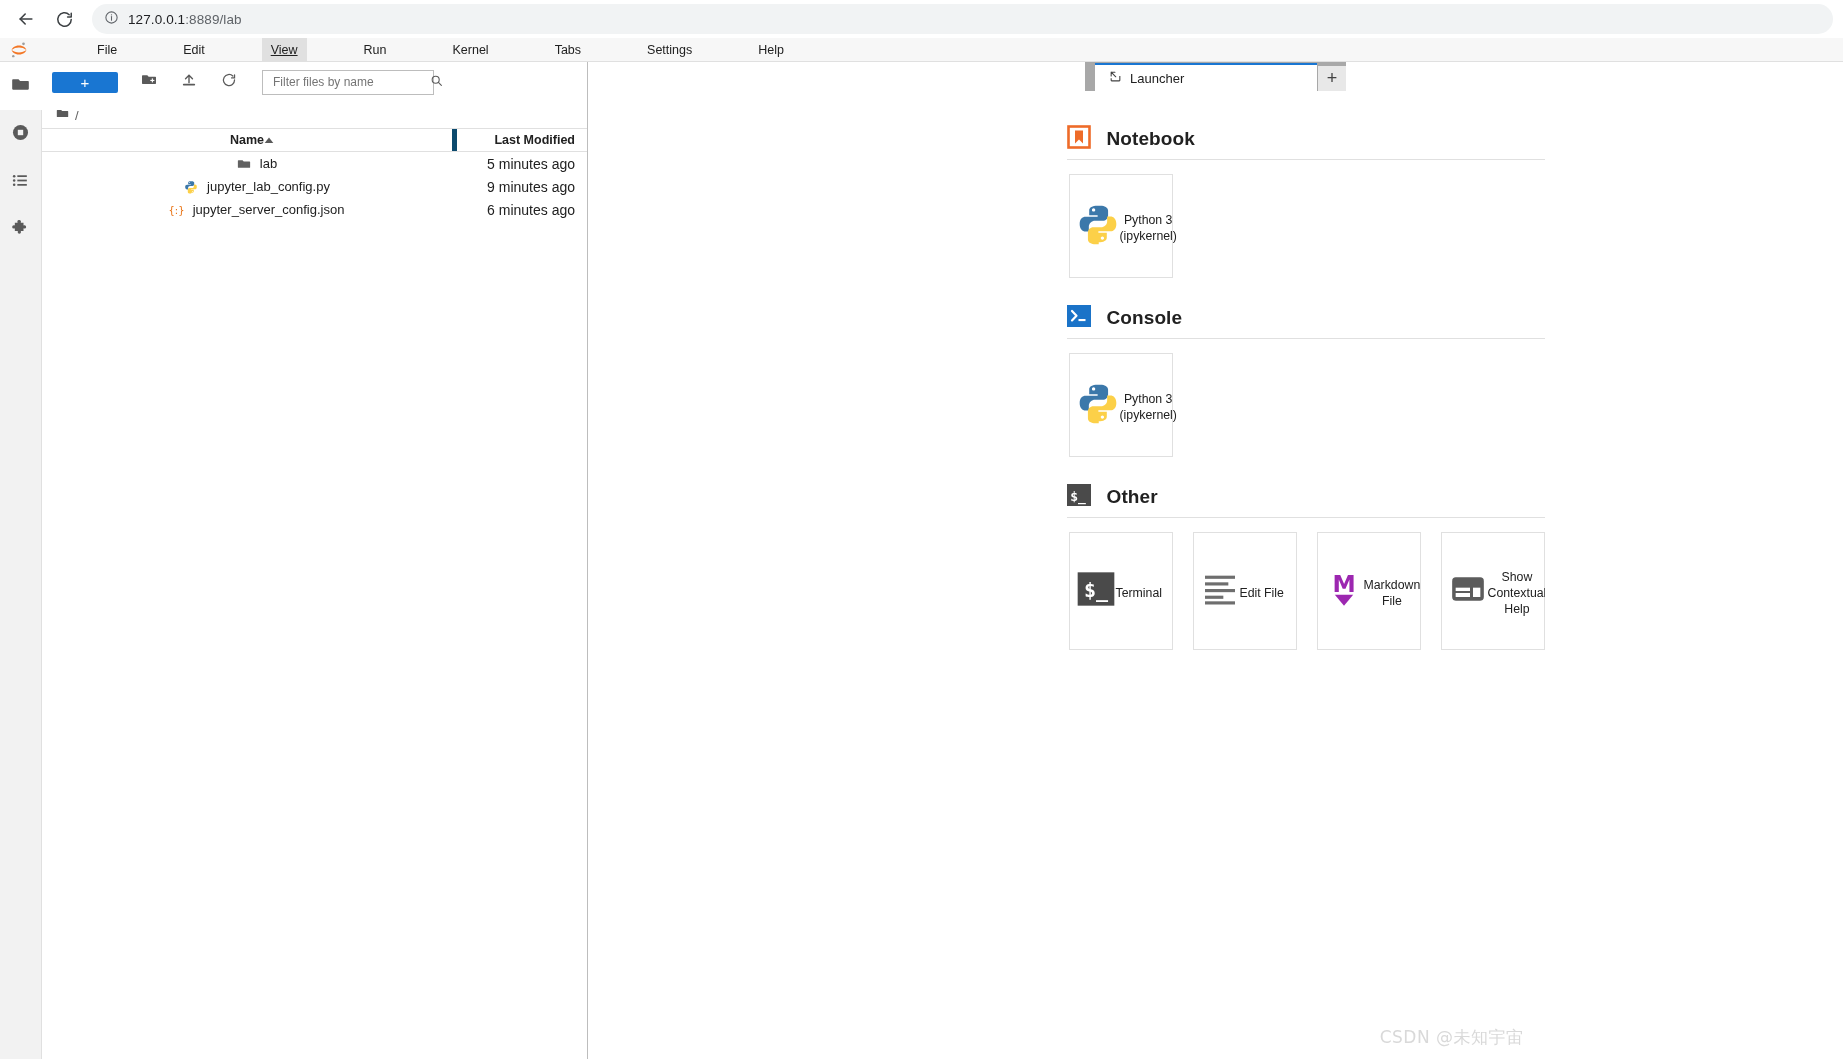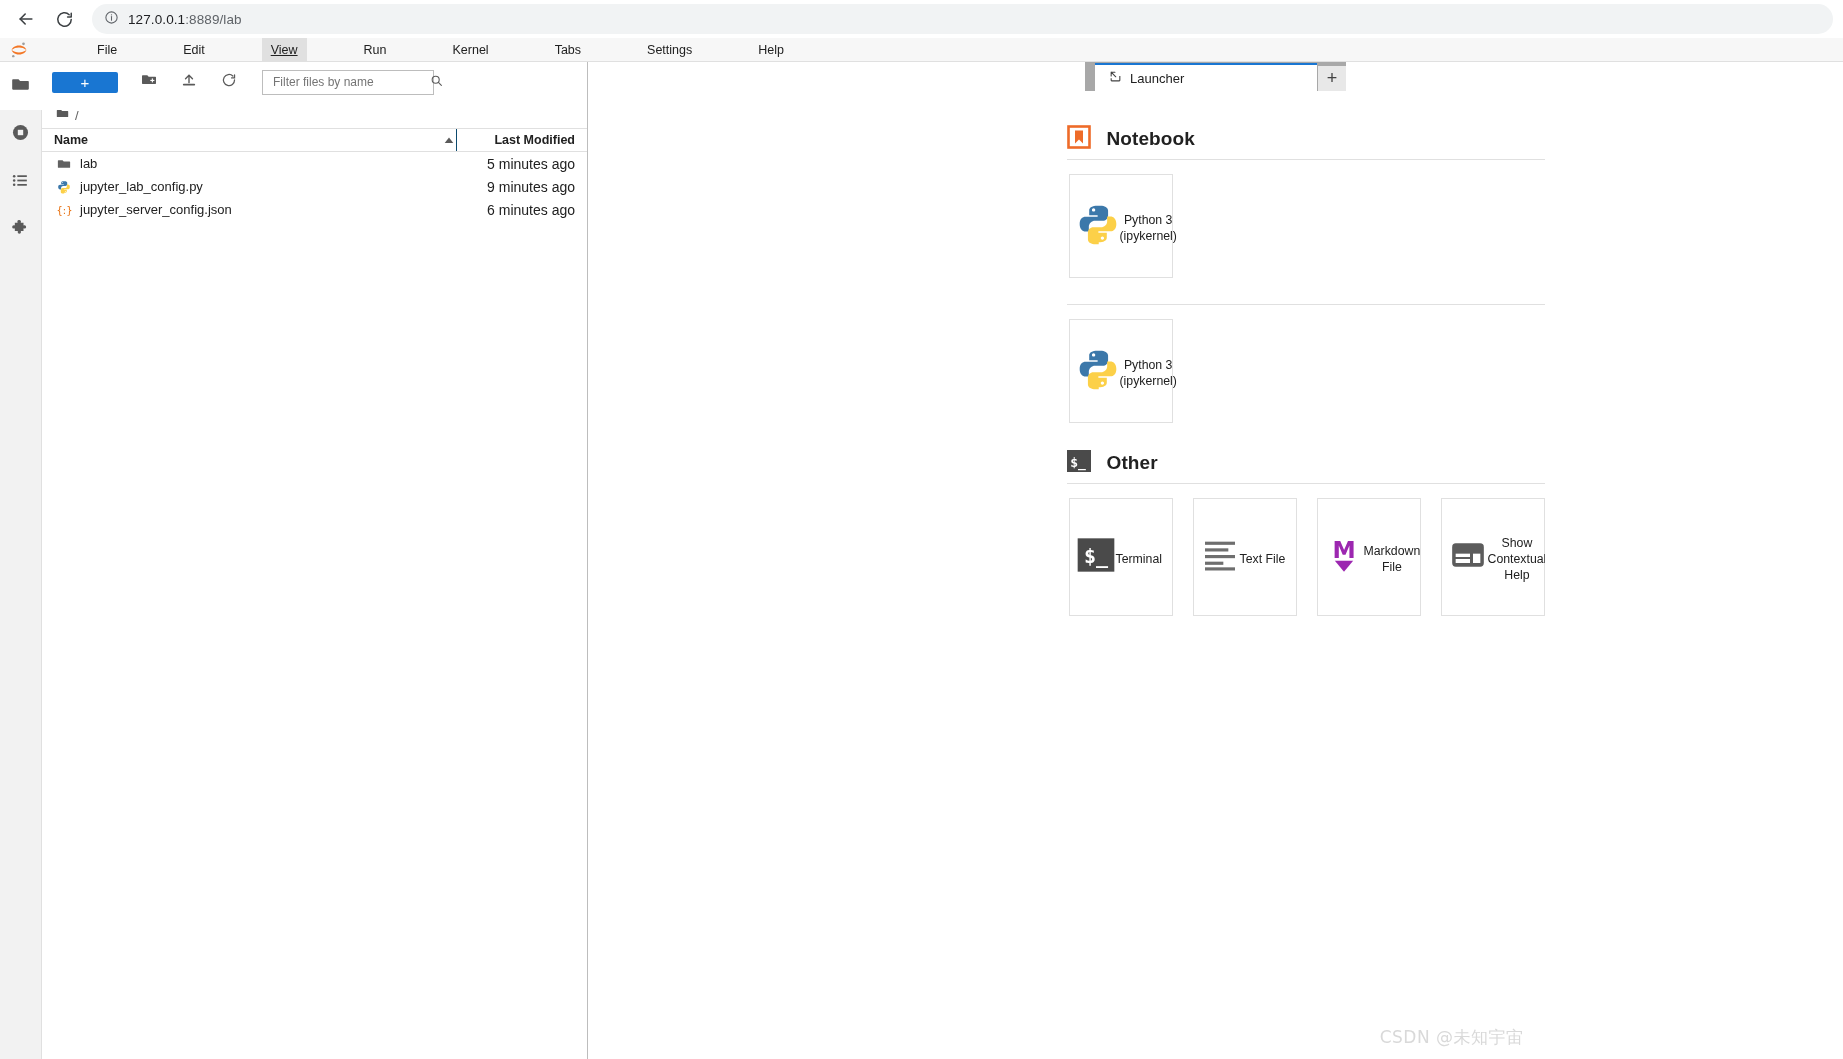--- a/index.html
+++ b/index.html
@@ -182,23 +182,23 @@
     font-size: 12.5px;
     font-weight: bold;
     color: #212121;
     background: #fff;
   }
   #fb-header .col-name {
     flex: 1;
     padding-left: 12px;
     display: flex;
     align-items: center;
-    justify-content: space-between;
+    justify-content: center;
     padding-right: 2px;
-    border-right: 1px solid #0c4a6e;
+    border-right: 5px solid #0c4a6e;
     height: 100%;
     cursor: pointer;
   }
   #fb-header .col-mod {
     width: 130px;
     padding-right: 12px;
     text-align: right;
     cursor: pointer;
   }
   .fb-row {
@@ -210,20 +210,21 @@
     cursor: pointer;
   }
   .fb-row .cell-name {
     flex: 1;
     display: flex;
     align-items: center;
     gap: 8px;
     padding-left: 14px;
     white-space: nowrap;
     overflow: hidden;
+    justify-content: center;
   }
   .fb-row .cell-mod {
     width: 130px;
     text-align: right;
     padding-right: 12px;
     color: #212121;
     font-size: 14px;
   }
   .file-icon { width: 16px; height: 16px; display:flex; align-items:center; justify-content:center; flex-shrink: 0;}
 
@@ -566,20 +567,30 @@
                   <path d="M12.4 22c2.6 0 4.4-.8 4.4-2.6v-2.6h-4.6v-.8h6.5c1.9 0 3.3-1.3 3.3-4s-1.4-4.1-3.3-4.1h-1.7v2.6c0 1.9-1.6 3.3-3.4 3.3H9.4c-1.6 0-2.9 1.3-2.9 2.9v3.7c0 1.7 2 2.6 4.1 2.6h1.8zm2-1.4c-.5 0-.9-.4-.9-.9s.4-.9.9-.9.9.4.9.9-.4.9-.9.9z" fill="#fcd048"></path>
                 </svg>
               </div>
               <div class="card-label">Python 3
 (ipykernel)</div>
             </div>
           </div>
         </div>
 
         <div class="section" style="margin-top:26px">
+          <div class="section-head">
+            <span>
+              <svg width="24" height="24" viewBox="0 0 24 24">
+                <rect x="0" y="1" width="24" height="22" fill="#1a73c8"></rect>
+                <path d="M5 7l4.5 4.7L5 16.4" fill="none" stroke="#fff" stroke-width="2.2" stroke-linecap="round" stroke-linejoin="round"></path>
+                <rect x="11.5" y="15" width="7" height="2.1" fill="#fff"></rect>
+              </svg>
+            </span>
+            <span class="section-title">Console</span>
+          </div>
           <div class="section-rule"></div>
           <div class="card-row">
             <div class="card">
               <div class="card-icon">
                 <svg width="44" height="44" viewBox="0 0 24 24">
                   <path d="M11.6 2c-2.6 0-4.4.8-4.4 2.6v2.6h4.6v.8H5.3C3.4 8 2 9.3 2 12s1.4 4.1 3.3 4.1h1.7v-2.6c0-1.9 1.6-3.3 3.4-3.3h4.2c1.6 0 2.9-1.3 2.9-2.9V4.6C17.5 2.9 15.5 2 13.4 2h-1.8zm-2 1.4c.5 0 .9.4.9.9s-.4.9-.9.9-.9-.4-.9-.9.4-.9.9-.9z" fill="#3c78aa"></path>
                   <path d="M12.4 22c2.6 0 4.4-.8 4.4-2.6v-2.6h-4.6v-.8h6.5c1.9 0 3.3-1.3 3.3-4s-1.4-4.1-3.3-4.1h-1.7v2.6c0 1.9-1.6 3.3-3.4 3.3H9.4c-1.6 0-2.9 1.3-2.9 2.9v3.7c0 1.7 2 2.6 4.1 2.6h1.8zm2-1.4c-.5 0-.9-.4-.9-.9s.4-.9.9-.9.9.4.9.9-.4.9-.9.9z" fill="#fcd048"></path>
                 </svg>
               </div>
               <div class="card-label">Python 3
@@ -614,21 +625,21 @@
             <div class="card">
               <div class="card-icon">
                 <svg width="40" height="40" viewBox="0 0 24 24" fill="#6e6e6e">
                   <rect x="3" y="4" width="18" height="1.9"></rect>
                   <rect x="3" y="8" width="14" height="1.9"></rect>
                   <rect x="3" y="12" width="18" height="1.9"></rect>
                   <rect x="3" y="16" width="11" height="1.9"></rect>
                   <rect x="3" y="19.4" width="18" height="1.9"></rect>
                 </svg>
               </div>
-              <div class="card-label">Text File</div>
+              <div class="card-label">Edit File</div>
             </div>
 
             <div class="card">
               <div class="card-icon">
                 <svg width="40" height="40" viewBox="0 0 24 24" fill="#9c27b0">
                   <text x="12" y="13.5" font-size="14" font-weight="bold" font-family="DejaVu Sans, sans-serif" fill="#9c27b0" text-anchor="middle">M</text>
                   <path d="M6.5 15.5h11L12 22z"></path>
                 </svg>
               </div>
               <div class="card-label">Markdown File</div>

